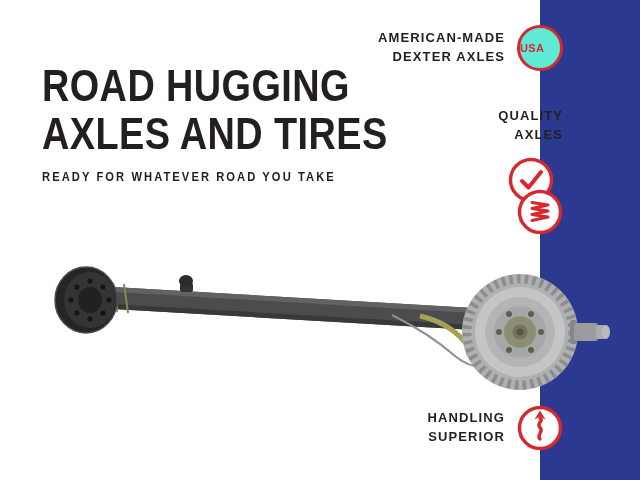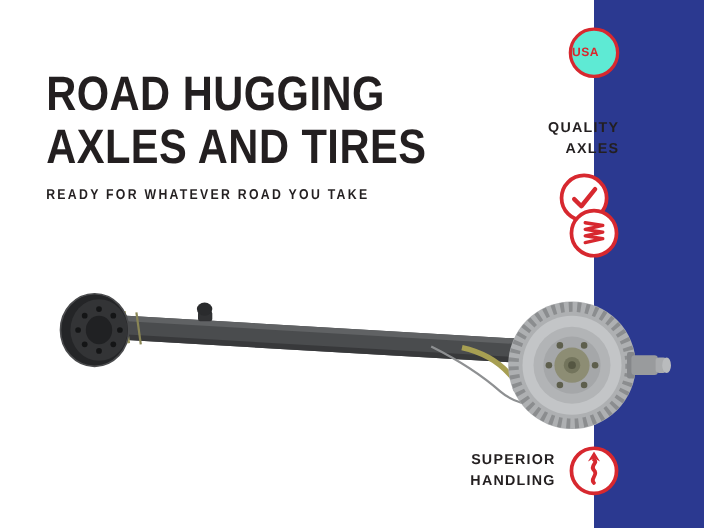--- a/index.html
+++ b/index.html
@@ -173,20 +173,24 @@
     <ellipse cx="606" cy="332" rx="4" ry="7" fill="#b9bbbd"></ellipse>
   </svg>
 
   <div class="title-block">
     <div class="title-line">ROAD HUGGING</div>
     <div class="title-line">AXLES AND TIRES</div>
     <div class="subtitle">READY FOR WHATEVER ROAD YOU TAKE</div>
   </div>
 
   <div class="feature feature-1">
+    <div class="feature-label">
+      <span>AMERICAN-MADE</span>
+      <span>DEXTER AXLES</span>
+    </div>
     <div class="icon-circle usa-circle">
       <span>USA</span>
     </div>
   </div>
 
   <div class="feature feature-2">
     <div class="feature-label">
       <span>QUALITY</span>
       <span>AXLES</span>
     </div>
@@ -198,22 +202,22 @@
 
   <div class="feature feature-3">
     <svg class="icon-circle" viewBox="0 0 46 46">
       <circle class="icon-ring" cx="23" cy="23" r="20.5"></circle>
       <path class="icon-glyph" d="M15 13.5 L31 16 L15 19.5 L31 22 L15 25.5 L31 28 L15 31.5"></path>
     </svg>
   </div>
 
   <div class="feature feature-4">
     <div class="feature-label">
+      <span>HANDLING</span>
       <span>SUPERIOR</span>
-      <span>HANDLING</span>
     </div>
     <svg class="icon-circle" viewBox="0 0 46 46">
       <circle class="icon-ring" cx="23" cy="23" r="20.5"></circle>
       <path class="icon-glyph" style="stroke-width:3.4" d="M23 34 C18.5 30.5 27.5 26.5 23 22.5 C18.5 18.5 27.5 15.5 23 13"></path>
       <polygon class="icon-fill" points="17.5,14.5 23,5.5 28.5,14.5 23,11.5"></polygon>
     </svg>
   </div>
 
 </div>
 

